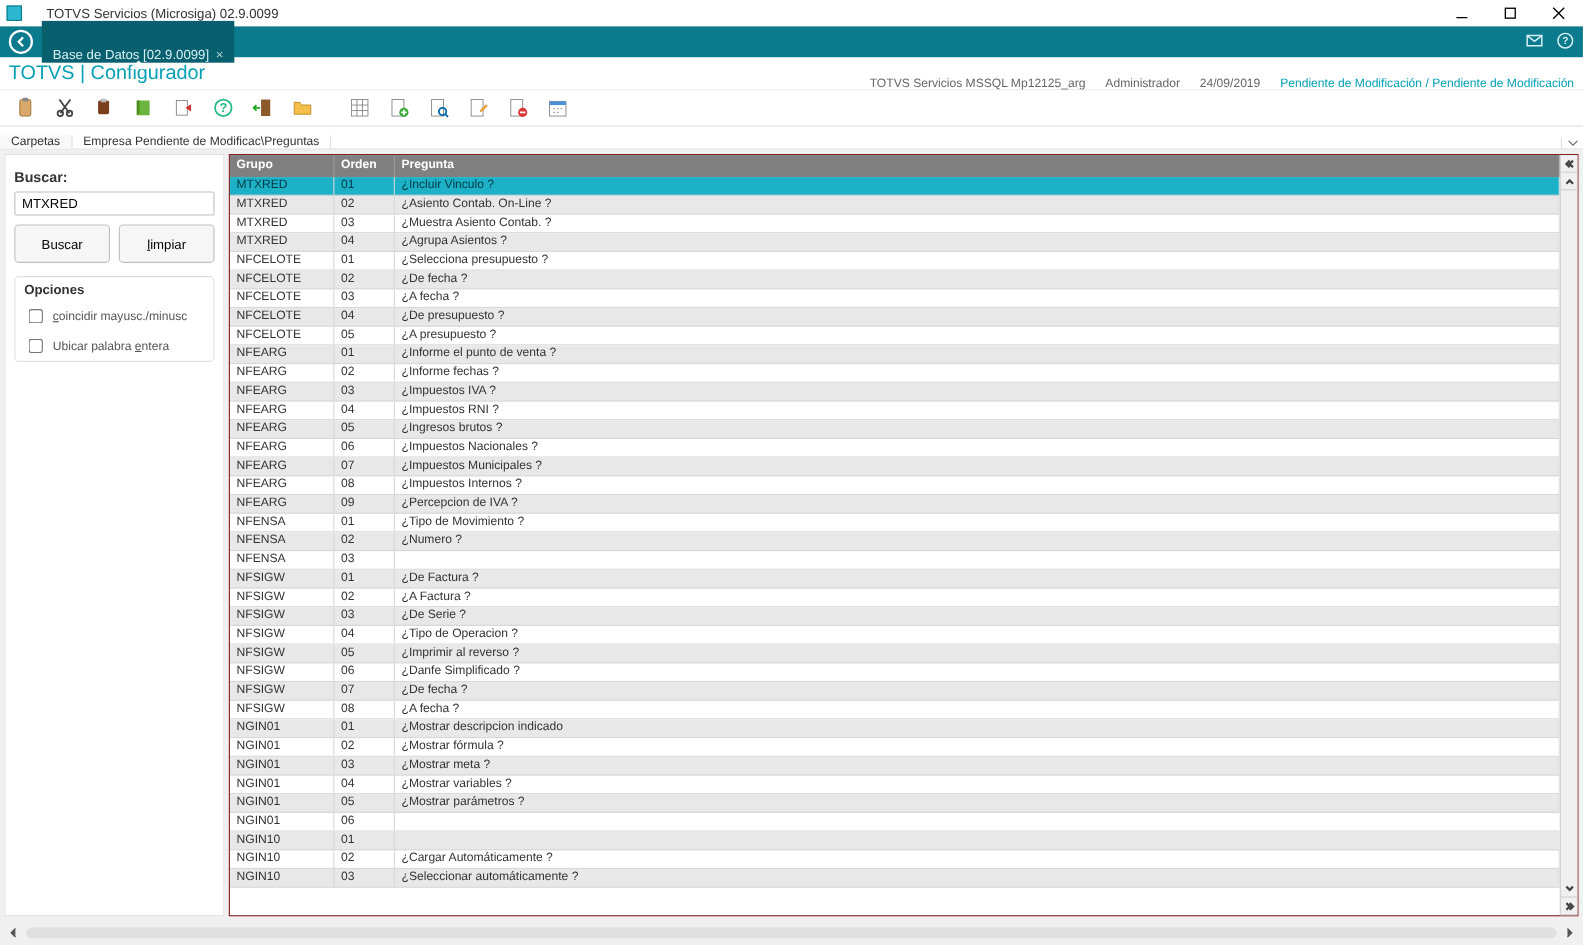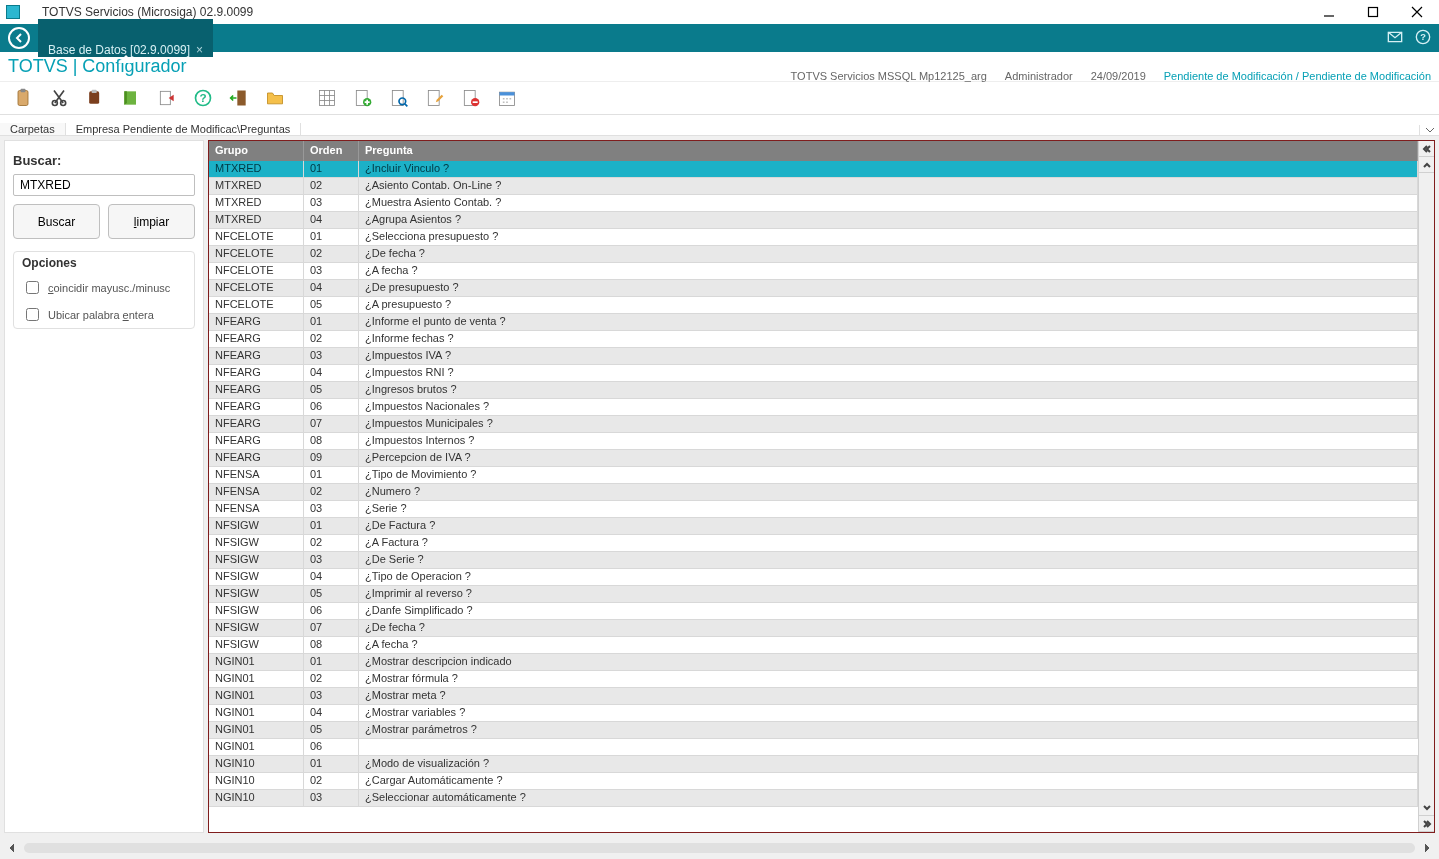--- a/index.html
+++ b/index.html
@@ -366,21 +366,20 @@
             <div class="c c3">¿Tipo de Movimiento ?</div>
           </div>
           <div class="row even">
             <div class="c c1">NFENSA</div>
             <div class="c c2">02</div>
             <div class="c c3">¿Numero ?</div>
           </div>
           <div class="row">
             <div class="c c1">NFENSA</div>
             <div class="c c2">03</div>
-            <div class="c c3">¿Serie ?</div>
           </div>
           <div class="row even">
             <div class="c c1">NFSIGW</div>
             <div class="c c2">01</div>
             <div class="c c3">¿De Factura ?</div>
           </div>
           <div class="row">
             <div class="c c1">NFSIGW</div>
             <div class="c c2">02</div>
             <div class="c c3">¿A Factura ?</div>
@@ -440,21 +439,20 @@
             <div class="c c2">05</div>
             <div class="c c3">¿Mostrar parámetros ?</div>
           </div>
           <div class="row">
             <div class="c c1">NGIN01</div>
             <div class="c c2">06</div>
           </div>
           <div class="row even">
             <div class="c c1">NGIN10</div>
             <div class="c c2">01</div>
-            <div class="c c3">¿Modo de visualización ?</div>
           </div>
           <div class="row">
             <div class="c c1">NGIN10</div>
             <div class="c c2">02</div>
             <div class="c c3">¿Cargar Automáticamente ?</div>
           </div>
           <div class="row even">
             <div class="c c1">NGIN10</div>
             <div class="c c2">03</div>
             <div class="c c3">¿Seleccionar automáticamente ?</div>

